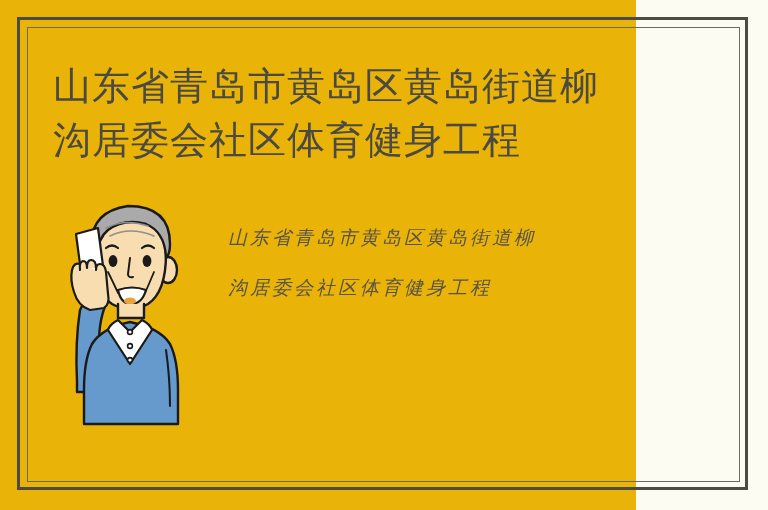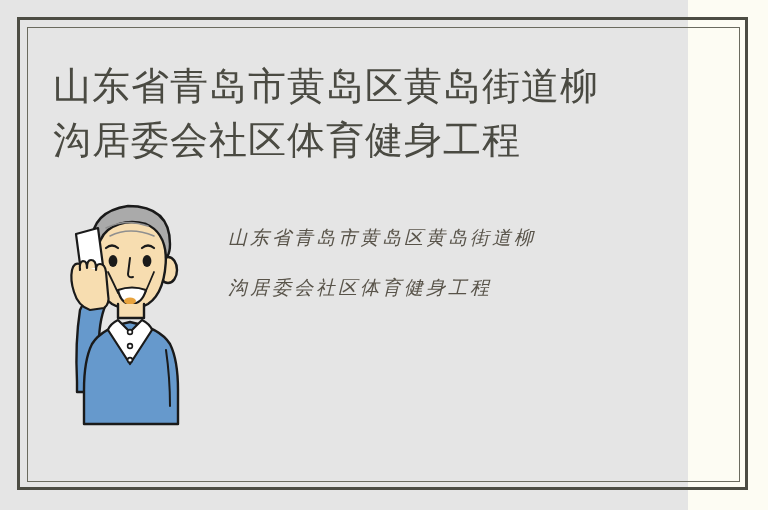--- a/index.html
+++ b/index.html
@@ -10,23 +10,23 @@
     width: 768px;
     height: 510px;
     background: #FDFCF3;
     font-family: "DejaVu Sans", sans-serif;
     overflow: hidden;
   }
 
   .card {
     position: absolute;
     left: 0; top: 0;
-    width: 688px;
+    width: 636px;
     height: 510px;
-    background: #e5e5e5;
+    background: #eab308;
   }
 
   
   .frame-outer {
     position: absolute;
     left: 17px;
     top: 17px;
     width: 731px;
     height: 473px;
     border: 3px solid #4C4C43;

